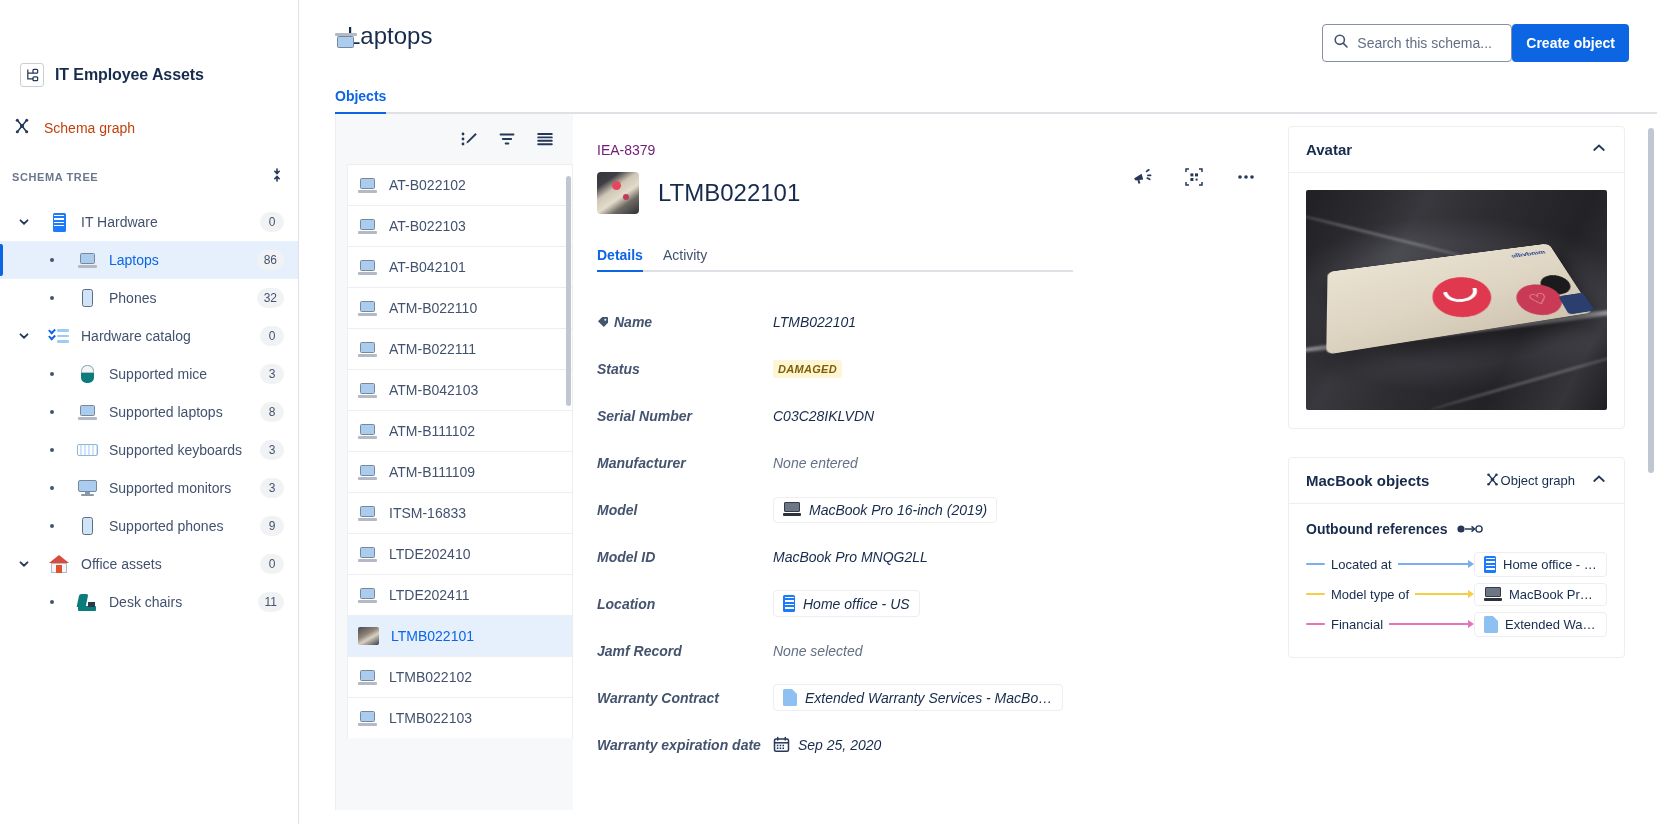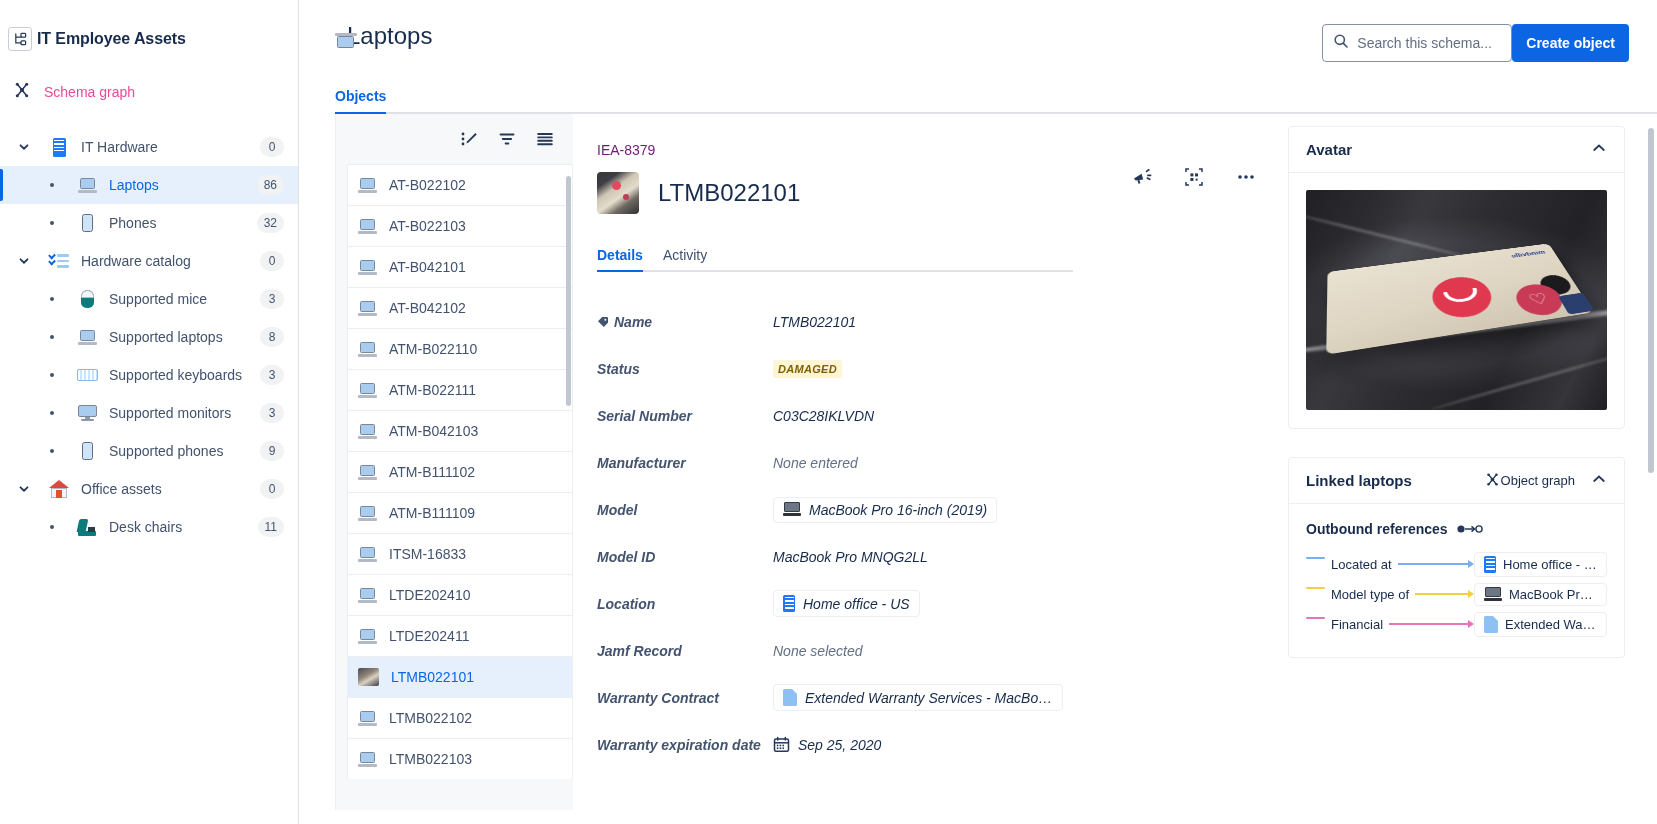--- a/index.html
+++ b/index.html
@@ -15,41 +15,42 @@
 
   
   .sidebar {
     width: 299px; height: 824px; flex: 0 0 299px;
     background: #ffffff;
     border-right: 1px solid #dfe1e6;
     position: relative;
     overflow: hidden;
   }
   .brand {
-    display: flex; align-items: center; gap: 5px;
-    padding: 22px 16px 0 8px;
+    display: flex; align-items: center; gap: 11px;
+    padding: 22px 16px 0 20px;
     height: 56px;
+    margin-top: 36px;
   }
   .brand-icon {
     width: 24px; height: 24px;
     border: 1px solid #c9ced6; border-radius: 3px;
     display: flex; align-items: center; justify-content: center;
     flex: 0 0 24px;
   }
   .brand-title {
     font-size: 16px; font-weight: bold; color: #172b4d;
     letter-spacing: -0.1px;
   }
   .nav-row {
     display: flex; align-items: center; gap: 12px;
     padding: 0 16px 0 12px;
     height: 40px; margin-top: 16px;
     cursor: pointer;
   }
-  .nav-row .label { font-size: 14px; color: #ec4899; }
+  .nav-row .label { font-size: 14px; color: #c2410c; }
   .section-head {
     display: flex; align-items: center; justify-content: space-between;
     padding: 0 14px 0 12px;
     margin-top: 19px; height: 20px;
   }
   .section-head .t {
     font-size: 11px; font-weight: bold; color: #6b778c;
     letter-spacing: 0.6px;
   }
   .tree { margin-top: 16px; }
@@ -316,21 +317,21 @@
     position: absolute; right: 4%; top: 8%;
     font-size: 9px; color: #23408e; font-weight: bold;
     transform: scaleX(-1);
   }
   .ref-title {
     display: flex; align-items: center; gap: 9px;
     font-size: 14px; font-weight: bold; color: #172b4d;
     margin-bottom: 12px;
   }
   .ref-row { display: flex; align-items: center; height: 30px; }
-  .ref-left { display: flex; flex: 0 0 168px; }
+  .ref-left { display: flex; align-items: center; flex: 0 0 168px; }
   .ref-dash { width: 19px; height: 2px; border-radius: 2px; }
   .ref-name { font-size: 13px; color: #172b4d; margin: 0 6px 0 6px; white-space: nowrap; }
   .ref-arrow { flex: 1 1 auto; display: flex; align-items: center; }
   .ref-arrow .ln { height: 2px; flex: 1 1 auto; }
   .ref-arrow .hd {
     width: 0; height: 0; border-left: 6px solid; border-top: 4px solid transparent;
     border-bottom: 4px solid transparent; margin-left: -1px;
   }
   .ref-chip {
     display: inline-flex; align-items: center; gap: 7px;
@@ -485,20 +486,29 @@
           <circle cx="10" cy="10" r="2.1" fill="#253858" stroke="none"></circle>
           <circle cx="5.3" cy="4.3" r="1.5" fill="#253858" stroke="none"></circle>
           <circle cx="14.7" cy="4.3" r="1.5" fill="#253858" stroke="none"></circle>
           <circle cx="5.3" cy="15.7" r="1.5" fill="#253858" stroke="none"></circle>
           <circle cx="14.7" cy="15.7" r="1.5" fill="#253858" stroke="none"></circle>
         </svg>
       </span>
       <span class="label">Schema graph</span>
     </div>
 
+    <div class="section-head">
+      <span class="t">SCHEMA TREE</span>
+      <span>
+        <svg width="14" height="14" viewBox="0 0 14 14" fill="none" stroke="#253858" stroke-width="1.6" stroke-linecap="round">
+          <path d="M7 1v4.2M4.8 3.3L7 5.5l2.2-2.2"></path>
+          <path d="M7 13V8.8M4.8 10.7L7 8.5l2.2 2.2"></path>
+        </svg>
+      </span>
+    </div>
 
     <div class="tree">
         <div class="tree-row">
           <span class="chev">
             <svg width="12" height="12" viewBox="0 0 12 12" fill="none" stroke="#253858" stroke-width="1.8" stroke-linecap="round">
               <path d="M2.5 4.3L6 7.7l3.5-3.4"></path>
             </svg>
           </span>
           <span class="tree-ico">
             <span style="display: inline-flex; align-items: center;">
@@ -732,29 +742,20 @@
               <span class="nm">AT-B022103</span>
             </div>
             <div class="obj-item">
               <span style="display: inline-flex; align-items: center;">
                 <span class="mini-laptop">
                   <span class="scr"></span>
                   <span class="base"></span>
                 </span>
               </span>
               <span class="nm">AT-B042101</span>
-            </div>
-            <div class="obj-item">
-              <span style="display: inline-flex; align-items: center;">
-                <span class="mini-laptop">
-                  <span class="scr"></span>
-                  <span class="base"></span>
-                </span>
-              </span>
-              <span class="nm">AT-B042102</span>
             </div>
             <div class="obj-item">
               <span style="display: inline-flex; align-items: center;">
                 <span class="mini-laptop">
                   <span class="scr"></span>
                   <span class="base"></span>
                 </span>
               </span>
               <span class="nm">ATM-B022110</span>
             </div>
@@ -1044,21 +1045,21 @@
                 <span class="dot-blk"></span>
                 <span class="dot-heart">♡</span>
                 <span class="dot-sm"></span>
               </span>
             </div>
           </div>
         </div>
 
         <div class="card">
           <div class="card-head">
-            <span class="card-title">Linked laptops</span>
+            <span class="card-title">MacBook objects</span>
             <span class="card-head-right">
               <span class="obj-graph-link">
                 <span>
                   <svg width="17" height="17" viewBox="0 0 20 20" fill="none" stroke="#253858" stroke-width="1.5">
                     <path d="M6 5l8 10M14 5L6 15" stroke-linecap="round"></path>
                     <circle cx="10" cy="10" r="2.1" fill="#253858" stroke="none"></circle>
                     <circle cx="5.3" cy="4.3" r="1.5" fill="#253858" stroke="none"></circle>
                     <circle cx="14.7" cy="4.3" r="1.5" fill="#253858" stroke="none"></circle>
                     <circle cx="5.3" cy="15.7" r="1.5" fill="#253858" stroke="none"></circle>
                     <circle cx="14.7" cy="15.7" r="1.5" fill="#253858" stroke="none"></circle>

